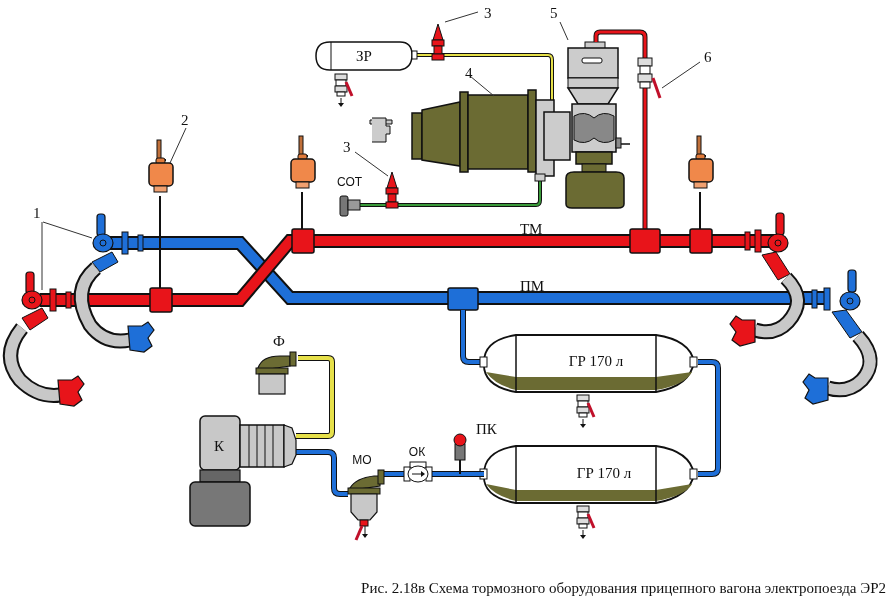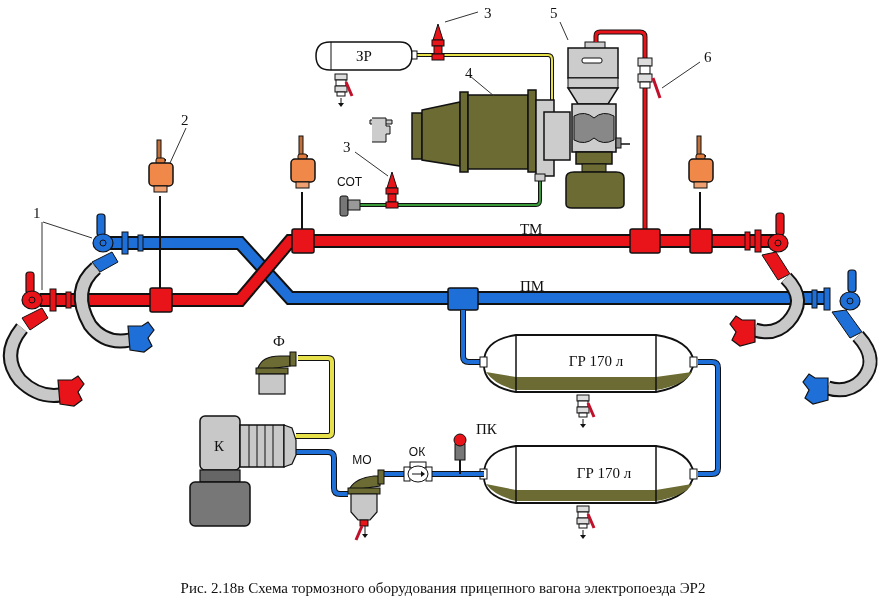--- a/index.html
+++ b/index.html
@@ -1,20 +1,20 @@
 <!DOCTYPE html>
 <html><head>
 <meta charset="utf-8">
 <style>
   html, body { margin:0; padding:0; background:#ffffff; }
   body { width:886px; height:607px; position:relative; overflow:hidden; font-family:"Liberation Serif", serif; }
   svg { position:absolute; left:0; top:0; }
   .lbl { font-family:"Liberation Serif", serif; font-size:15px; fill:#111; }
   .lbl-s { font-family:"Liberation Sans", sans-serif; font-size:12px; fill:#111; }
-  .caption { position:absolute; left:0; width:886px; top:580px; text-align:center; font-family:"Liberation Serif", serif; font-size:15px; color:#111; }
+  .caption { position:absolute; left:0; width:886px; top:580px; text-align:right; font-family:"Liberation Serif", serif; font-size:15px; color:#111; }
 </style>
 </head>
 <body>
 
 <svg width="886" height="607" viewBox="0 0 886 607">
   <defs>
     <g id="valve-small">
       <rect x="-6" y="0" width="12" height="6" fill="#ddd" stroke="#111" stroke-width="1"></rect>
       <rect x="-5" y="6" width="10" height="6" fill="#fff" stroke="#111" stroke-width="1"></rect>
       <rect x="-6" y="12" width="12" height="6" fill="#ddd" stroke="#111" stroke-width="1"></rect>

